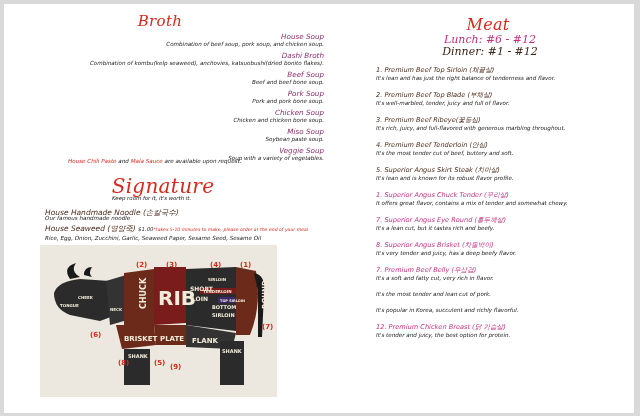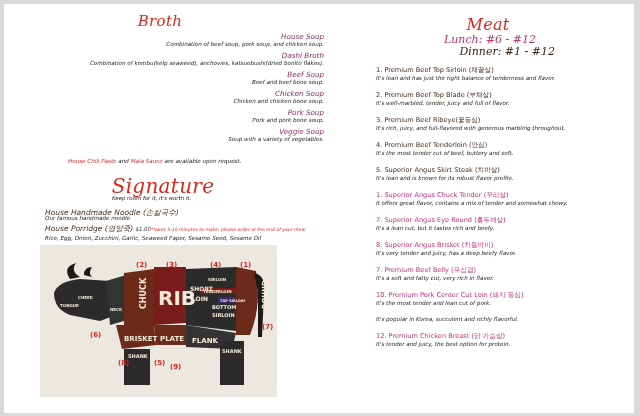--- a/index.html
+++ b/index.html
@@ -36,25 +36,25 @@
   .sig-item2 .warn { font-size:4.6px; color:#d62a1e; }
   .sig-desc2 { position:absolute; left:45px; top:235px; font-size:5.6px; color:#222; font-style:italic; }
 
   .cow-image {
     position:absolute; left:40px; top:245px; width:237px; height:152px;
     background:#ece8df;
   }
 
   .meat-title { position:absolute; left:448px; top:15px; width:80px; font-size:16px; }
   .lunch { position:absolute; left:430px; top:33px; width:120px; text-align:center; color:#c0307e; font-size:11px; font-style:italic; font-family:"DejaVu Serif", serif; }
-  .dinner { position:absolute; left:425px; top:45px; width:130px; text-align:right; color:#3a2416; font-size:11px; font-style:italic; font-family:"DejaVu Serif", serif; }
+  .dinner { position:absolute; left:425px; top:45px; width:130px; text-align:center; color:#3a2416; font-size:11px; font-style:italic; font-family:"DejaVu Serif", serif; }
 
   .meat-list { position:absolute; left:376px; top:66px; width:260px; }
   .meat-item { margin-bottom:9px; }
-  .meat-name { font-size:6.6px; line-height:9px; }
+  .meat-name { font-size:6.6px; line-height:9px; font-style:italic; }
   .meat-name.dark { color:#4a2a1a; }
   .meat-name.pink { color:#c0307e; }
   .meat-desc { font-size:5.6px; line-height:7px; color:#222; font-style:italic; }
 </style>
 </head>
 <body>
 
 <div class="page"></div>
 
 <div class="section-title broth-title">Broth</div>
@@ -65,39 +65,43 @@
     </div>
   <div>
       <div class="soup-name">Dashi Broth</div>
       <div class="soup-desc">Combination of kombu(kelp seaweed), anchovies, katsuobushi(dried bonito flakes).</div>
     </div>
   <div>
       <div class="soup-name">Beef Soup</div>
       <div class="soup-desc">Beef and beef bone soup.</div>
     </div>
   <div>
+      <div class="soup-name">Pork Soup</div>
+      <div class="soup-desc">Pork and pork bone soup.</div>
+    </div>
+  <div>
       <div class="soup-name">Chicken Soup</div>
       <div class="soup-desc">Chicken and chicken bone soup.</div>
     </div>
   <div>
-      <div class="soup-name">Pork Soup</div>
-      <div class="soup-desc">Pork and pork bone soup.</div>
+      <div class="soup-name">Miso Soup</div>
+      <div class="soup-desc">Soybean paste soup.</div>
     </div>
   <div>
       <div class="soup-name">Veggie Soup</div>
       <div class="soup-desc">Soup with a variety of vegetables.</div>
     </div>
 </div>
 <div class="soup-note"><span class="red">House Chili Paste</span><span> and </span><span class="red">Mala Sauce</span><span> are available upon request.</span></div>
 
 <div class="section-title sig-title">Signature</div>
 <div class="sig-tag">Keep room for it, it's worth it.</div>
 <div class="sig-item1">House Handmade Noodle (손칼국수)</div>
 <div class="sig-desc1">Our famous handmade noodle</div>
-<div class="sig-item2"><span>House Porridge (영양죽)</span> <span class="price">$1.00</span><span class="warn">*takes 5-10 minutes to make, please order at the end of your meal</span></div>
+<div class="sig-item2"><span>House Seaweed (영양죽)</span> <span class="price">$1.00</span><span class="warn">*takes 5-10 minutes to make, please order at the end of your meal</span></div>
 <div class="sig-desc2">Rice, Egg, Onion, Zucchini, Garlic, Seaweed Paper, Sesame Seed, Sesame Oil</div>
 
 <div class="cow-image">
   <svg width="237" height="152" viewBox="0 0 237 152">
     <rect width="237" height="152" fill="#ece8df"></rect>
 
     <path d="M30 34 Q22 22 36 18 Q30 26 40 32 Z" fill="#1a1a1a"></path>
     <path d="M44 30 Q44 22 52 22 Q48 28 52 32 Z" fill="#1a1a1a"></path>
 
     <path d="M14 48 Q18 36 40 34 L70 36 L76 70 L60 76 L30 70 Q14 64 14 48 Z" fill="#2b2b2b"></path>
@@ -193,21 +197,20 @@
     </div>
   <div class="meat-item">
       <div class="meat-name pink">8. Superior Angus Brisket (차돌박이)</div>
       <div class="meat-desc">It's very tender and juicy, has a deep beefy flavor.</div>
     </div>
   <div class="meat-item">
       <div class="meat-name pink">7. Premium Beef Belly (우삼겹)</div>
       <div class="meat-desc">It's a soft and fatty cut, very rich in flavor.</div>
     </div>
   <div class="meat-item">
-      <div class="meat-name pink">10. Premium Pork Center Cut Loin (돼지 등심)</div>
       <div class="meat-desc">It's the most tender and lean cut of pork.</div>
     </div>
   <div class="meat-item">
       <div class="meat-desc">It's popular in Korea, succulent and richly flavorful.</div>
     </div>
   <div class="meat-item">
       <div class="meat-name pink">12. Premium Chicken Breast (닭 가슴살)</div>
       <div class="meat-desc">It's tender and juicy, the best option for protein.</div>
     </div>
 </div>

